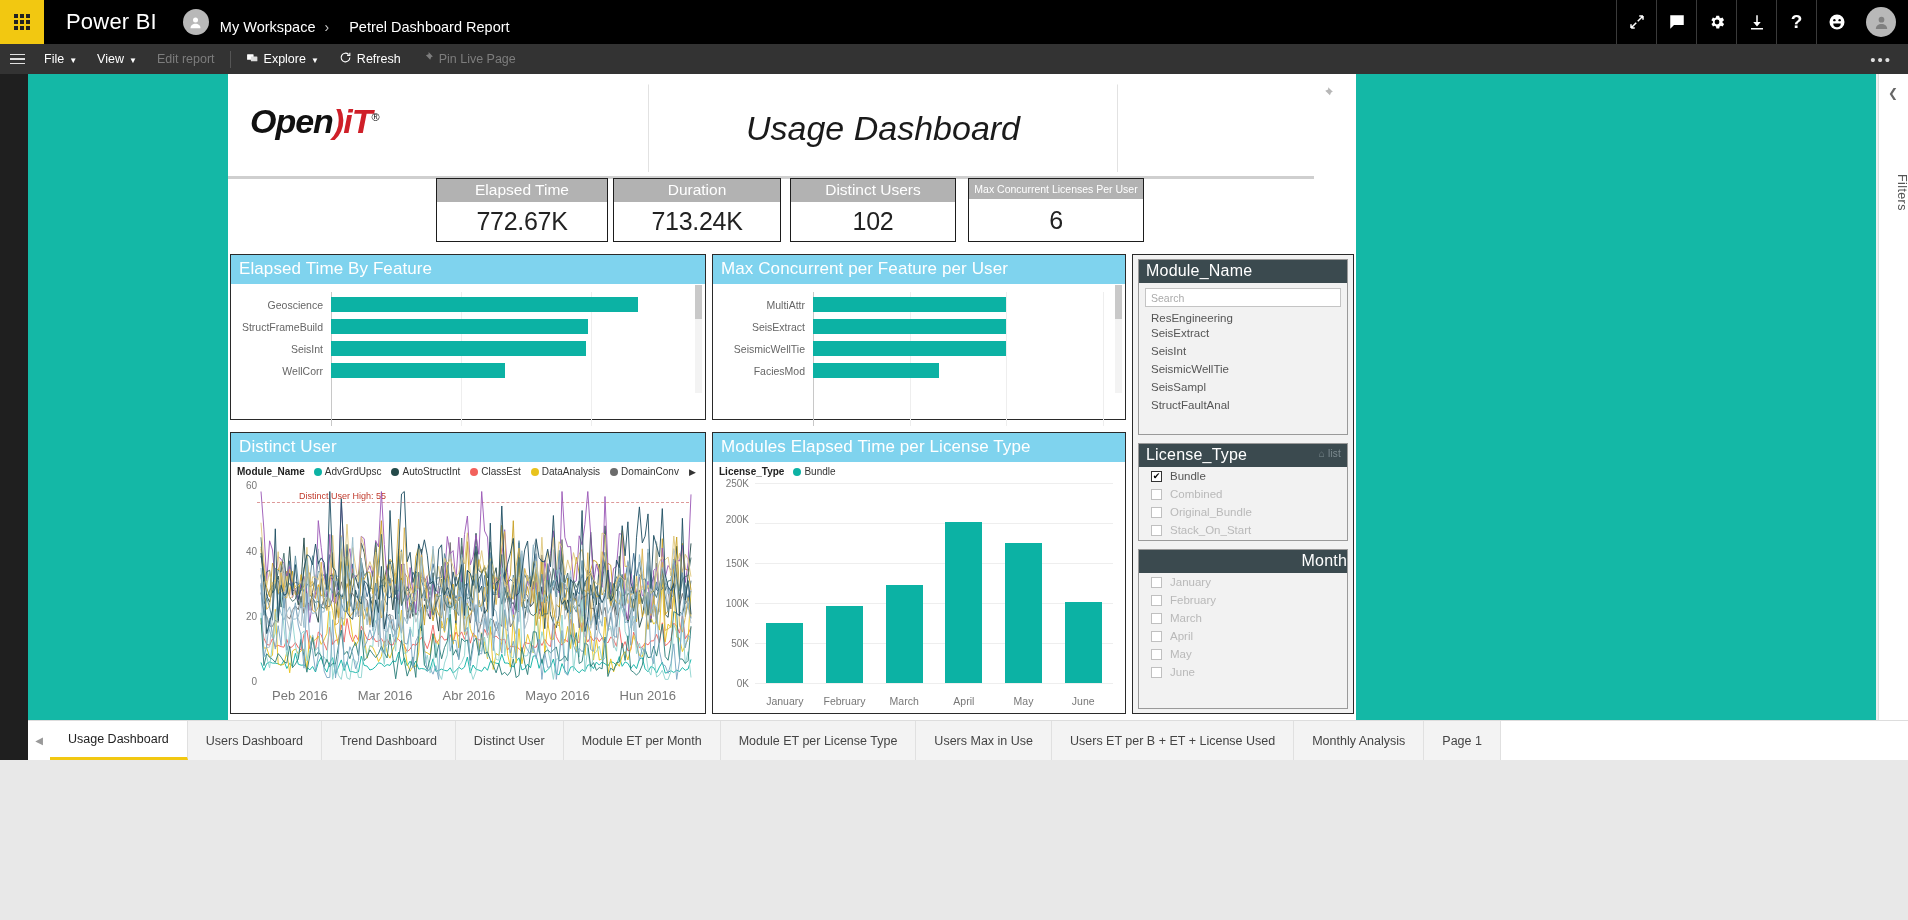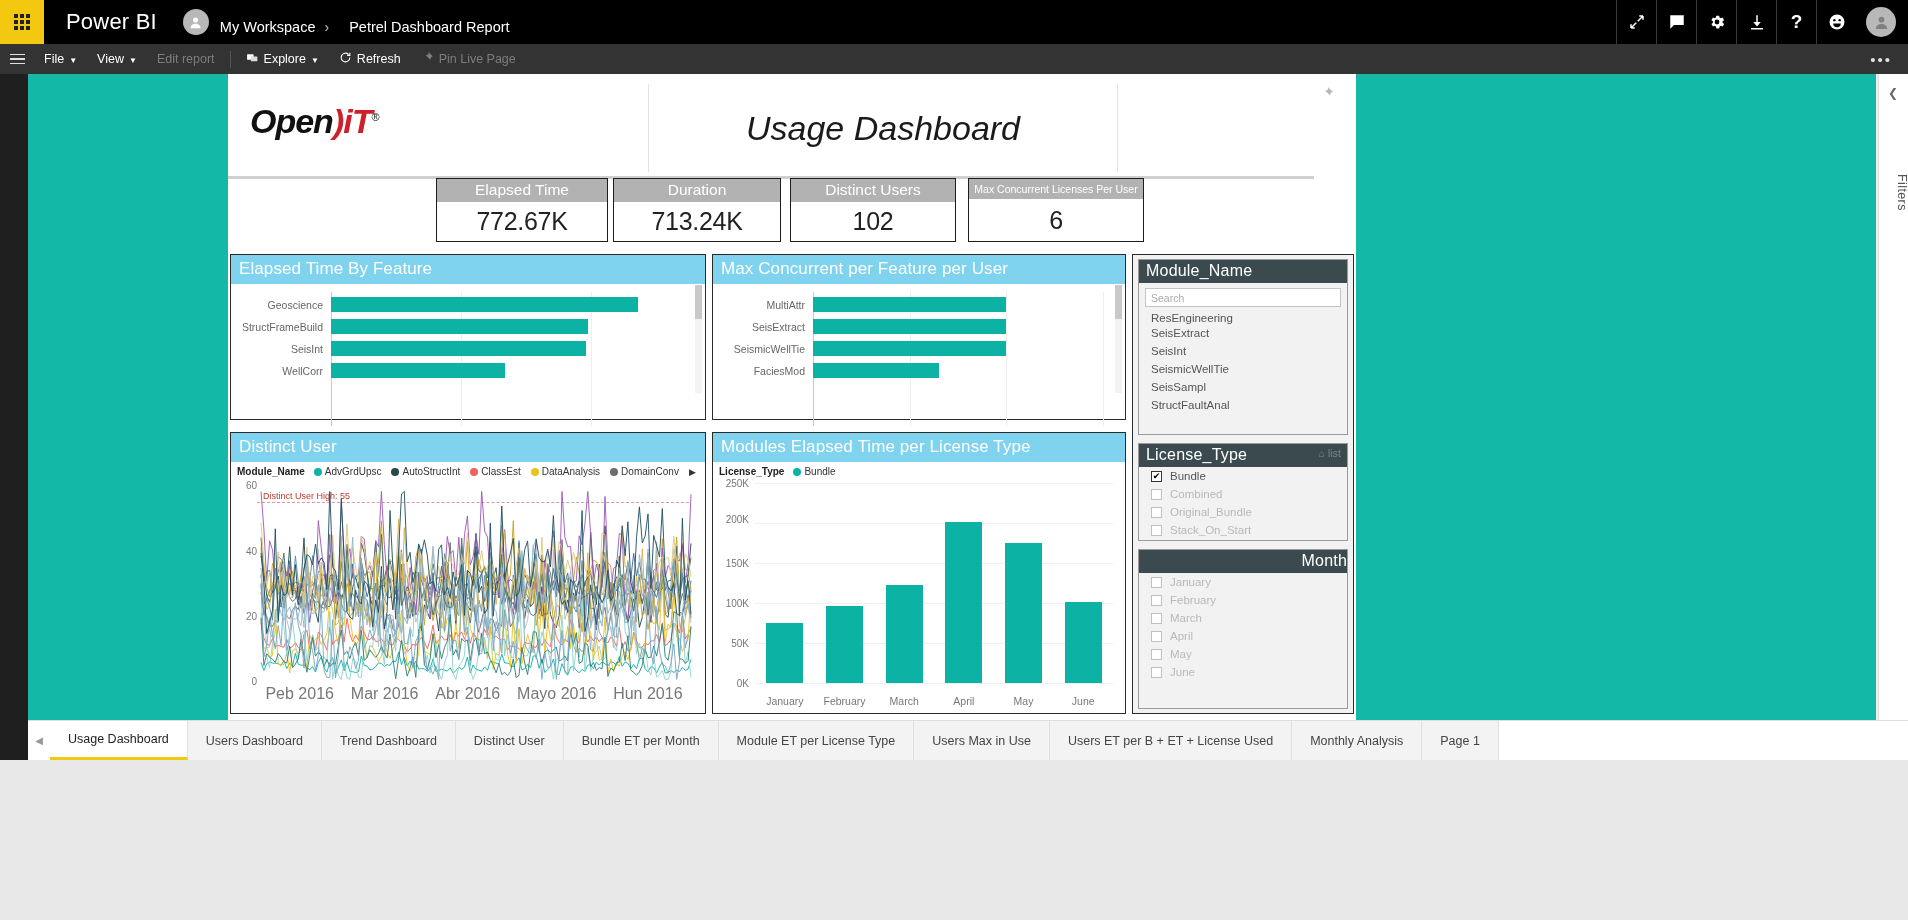--- a/index.html
+++ b/index.html
@@ -175,24 +175,24 @@
   .legend-row .lg-title { font-weight: 700; color: #222; margin-right: 4px; font-size: 10px;}
   .lg-item { display: flex; align-items: center; gap: 3px; margin-right: 5px; }
   .lg-dot { width: 8px; height: 8px; border-radius: 50%; display: block; }
   .lg-more { margin-left: auto; color: #333; font-size: 9px; padding-right: 4px; }
   .line-wrap { position: relative; height: 226px; }
   .yax { position: absolute; left: 4px; top: 0; width: 22px; height: 200px; }
   .yax span {
     position: absolute; right: 0; font-size: 10px; color: #777; transform: translateY(-50%);
   }
   .highline { position: absolute; left: 26px; right: 16px; border-top: 1.2px dashed #d99; }
-  .highlabel { position: absolute; font-size: 9px; color: #c0392b; }
+  .highlabel { position: absolute; font-size: 9px; color: #c0392b; padding-left: 36px; }
   .xax {
     position: absolute; left: 26px; right: 14px; bottom: 2px;
-    display: flex; justify-content: space-around; font-size: 16px; color: #777;
+    display: flex; justify-content: space-around; font-size: 13px; color: #777;
   }
 
   
   .col-wrap { position: relative; height: 234px; padding: 2px 8px 0 4px; }
   .col-y { position: absolute; left: 6px; top: 4px; width: 30px; height: 196px; }
   .col-y span { position: absolute; right: 0; font-size: 10px; color: #777; transform: translateY(-50%); }
   .col-plot { position: absolute; left: 42px; right: 12px; top: 4px; height: 200px; }
   .col-plot .cgrid { position: absolute; left: 0; right: 0; height: 1px; background: #eee; }
   .cbar { position: absolute; bottom: 0; background: #0cb2a4; }
   .col-x {
@@ -698,19 +698,19 @@
   </div>
 </div>
 
 <div id="pagebottom"></div>
 <div id="tabbar">
   <div id="tab-left-arrow">◀</div>
 <div class="tab active">Usage Dashboard</div>
     <div class="tab">Users Dashboard</div>
     <div class="tab">Trend Dashboard</div>
     <div class="tab">Distinct User</div>
-    <div class="tab">Bundle ET per Month</div>
+    <div class="tab">Module ET per Month</div>
     <div class="tab">Module ET per License Type</div>
     <div class="tab">Users Max in Use</div>
     <div class="tab">Users ET per B + ET + License Used</div>
     <div class="tab">Monthly Analysis</div>
     <div class="tab">Page 1</div>
   </div>
 
 </body></html>

